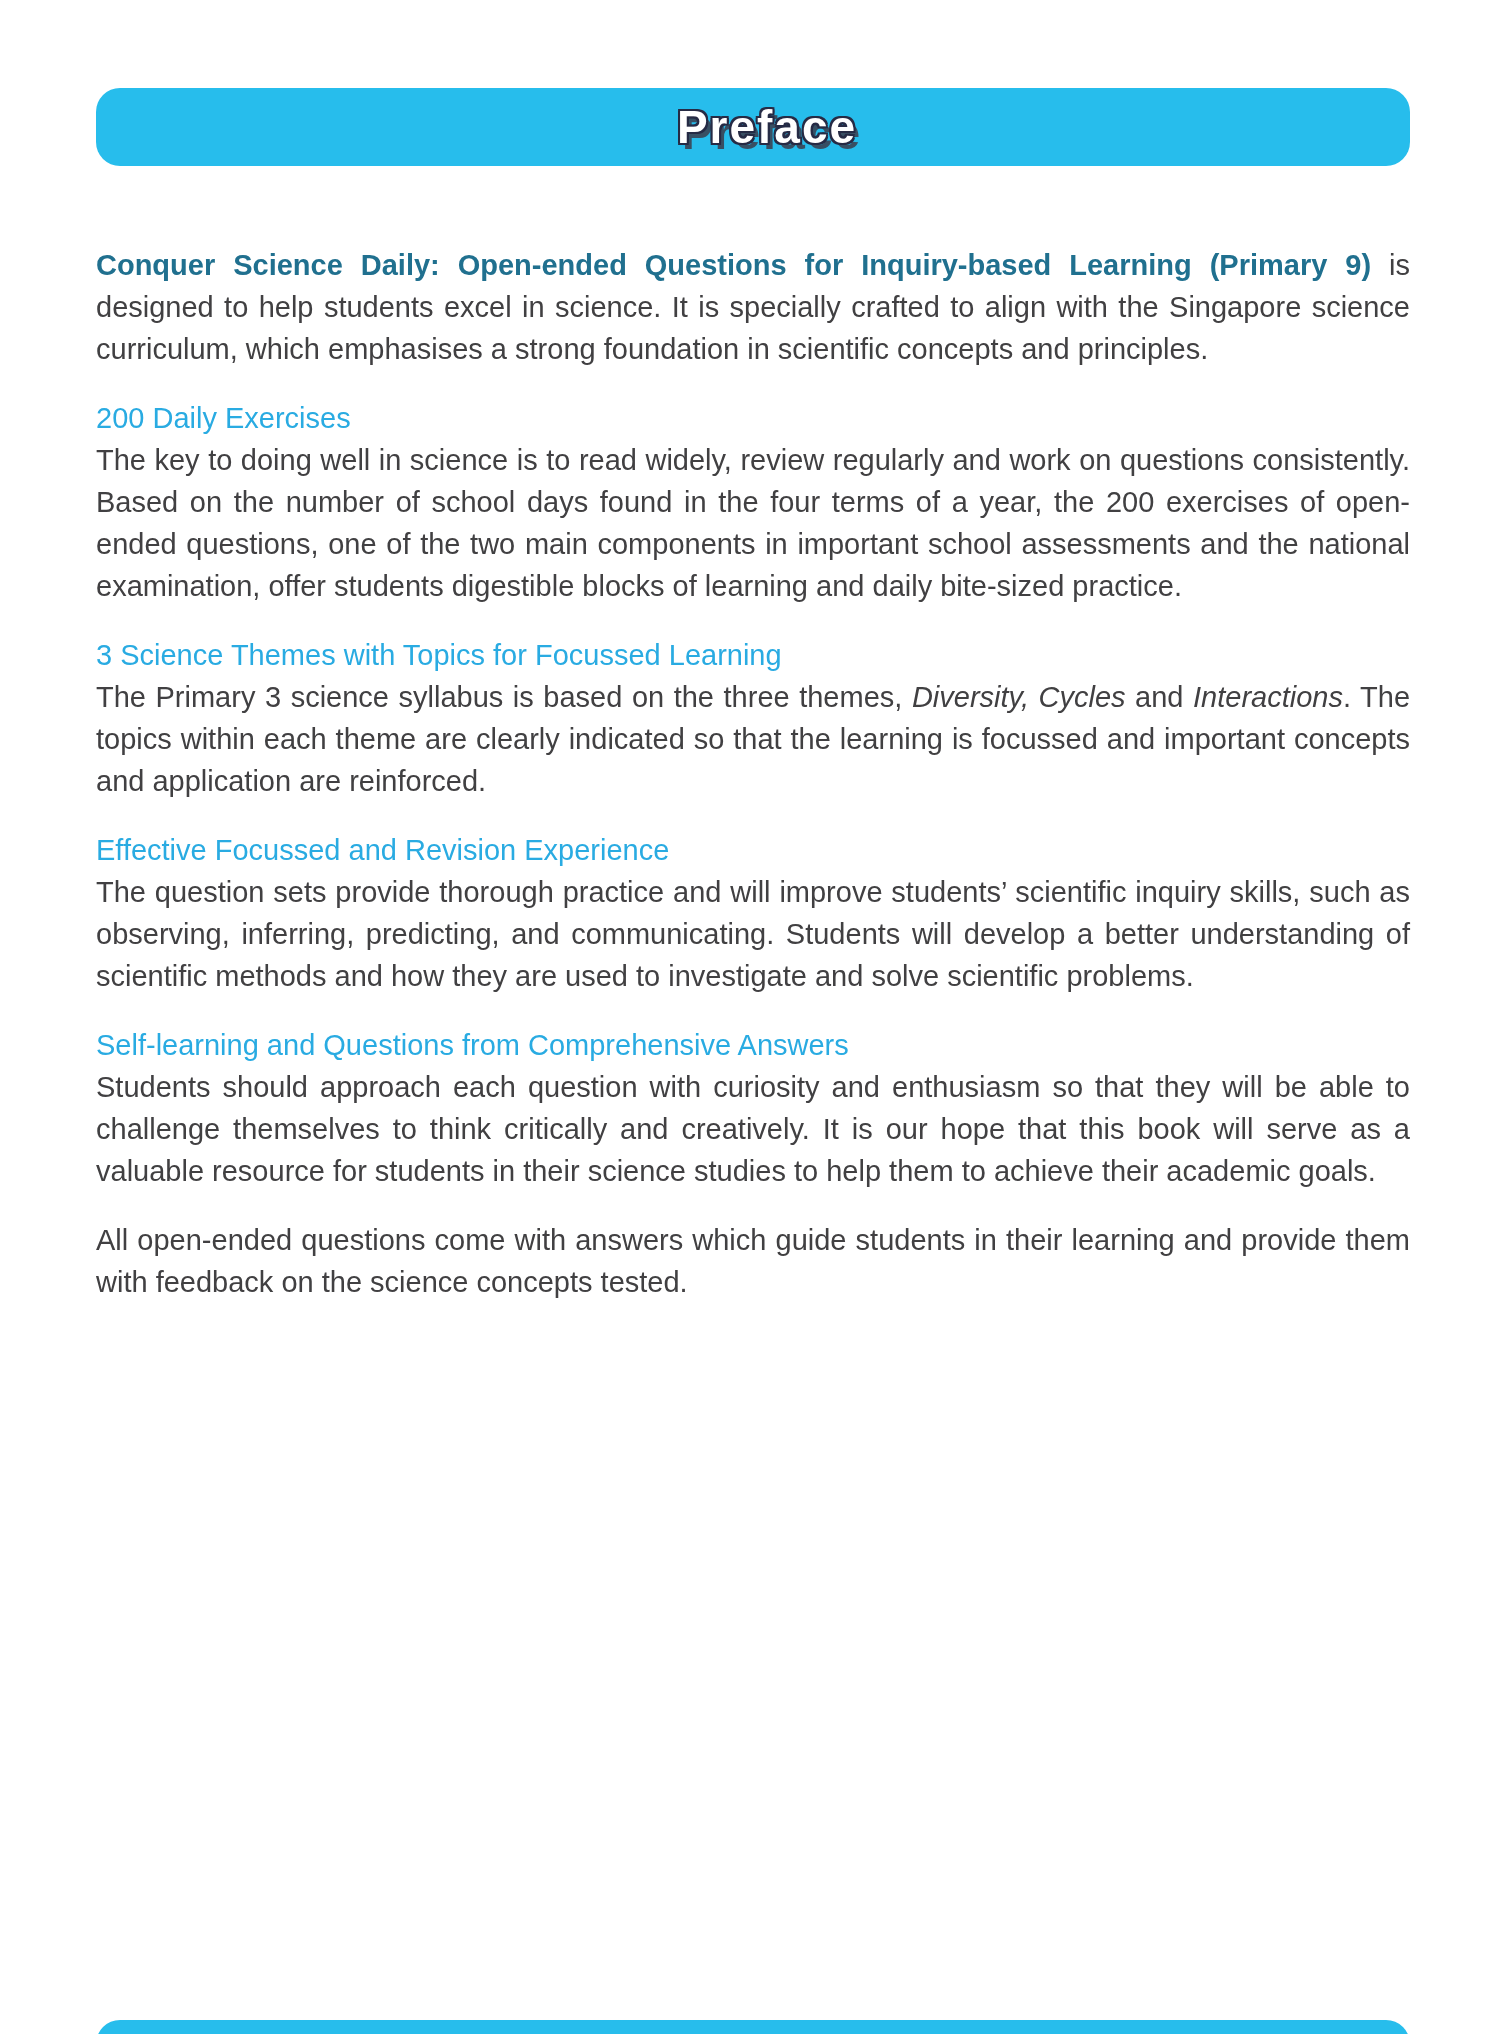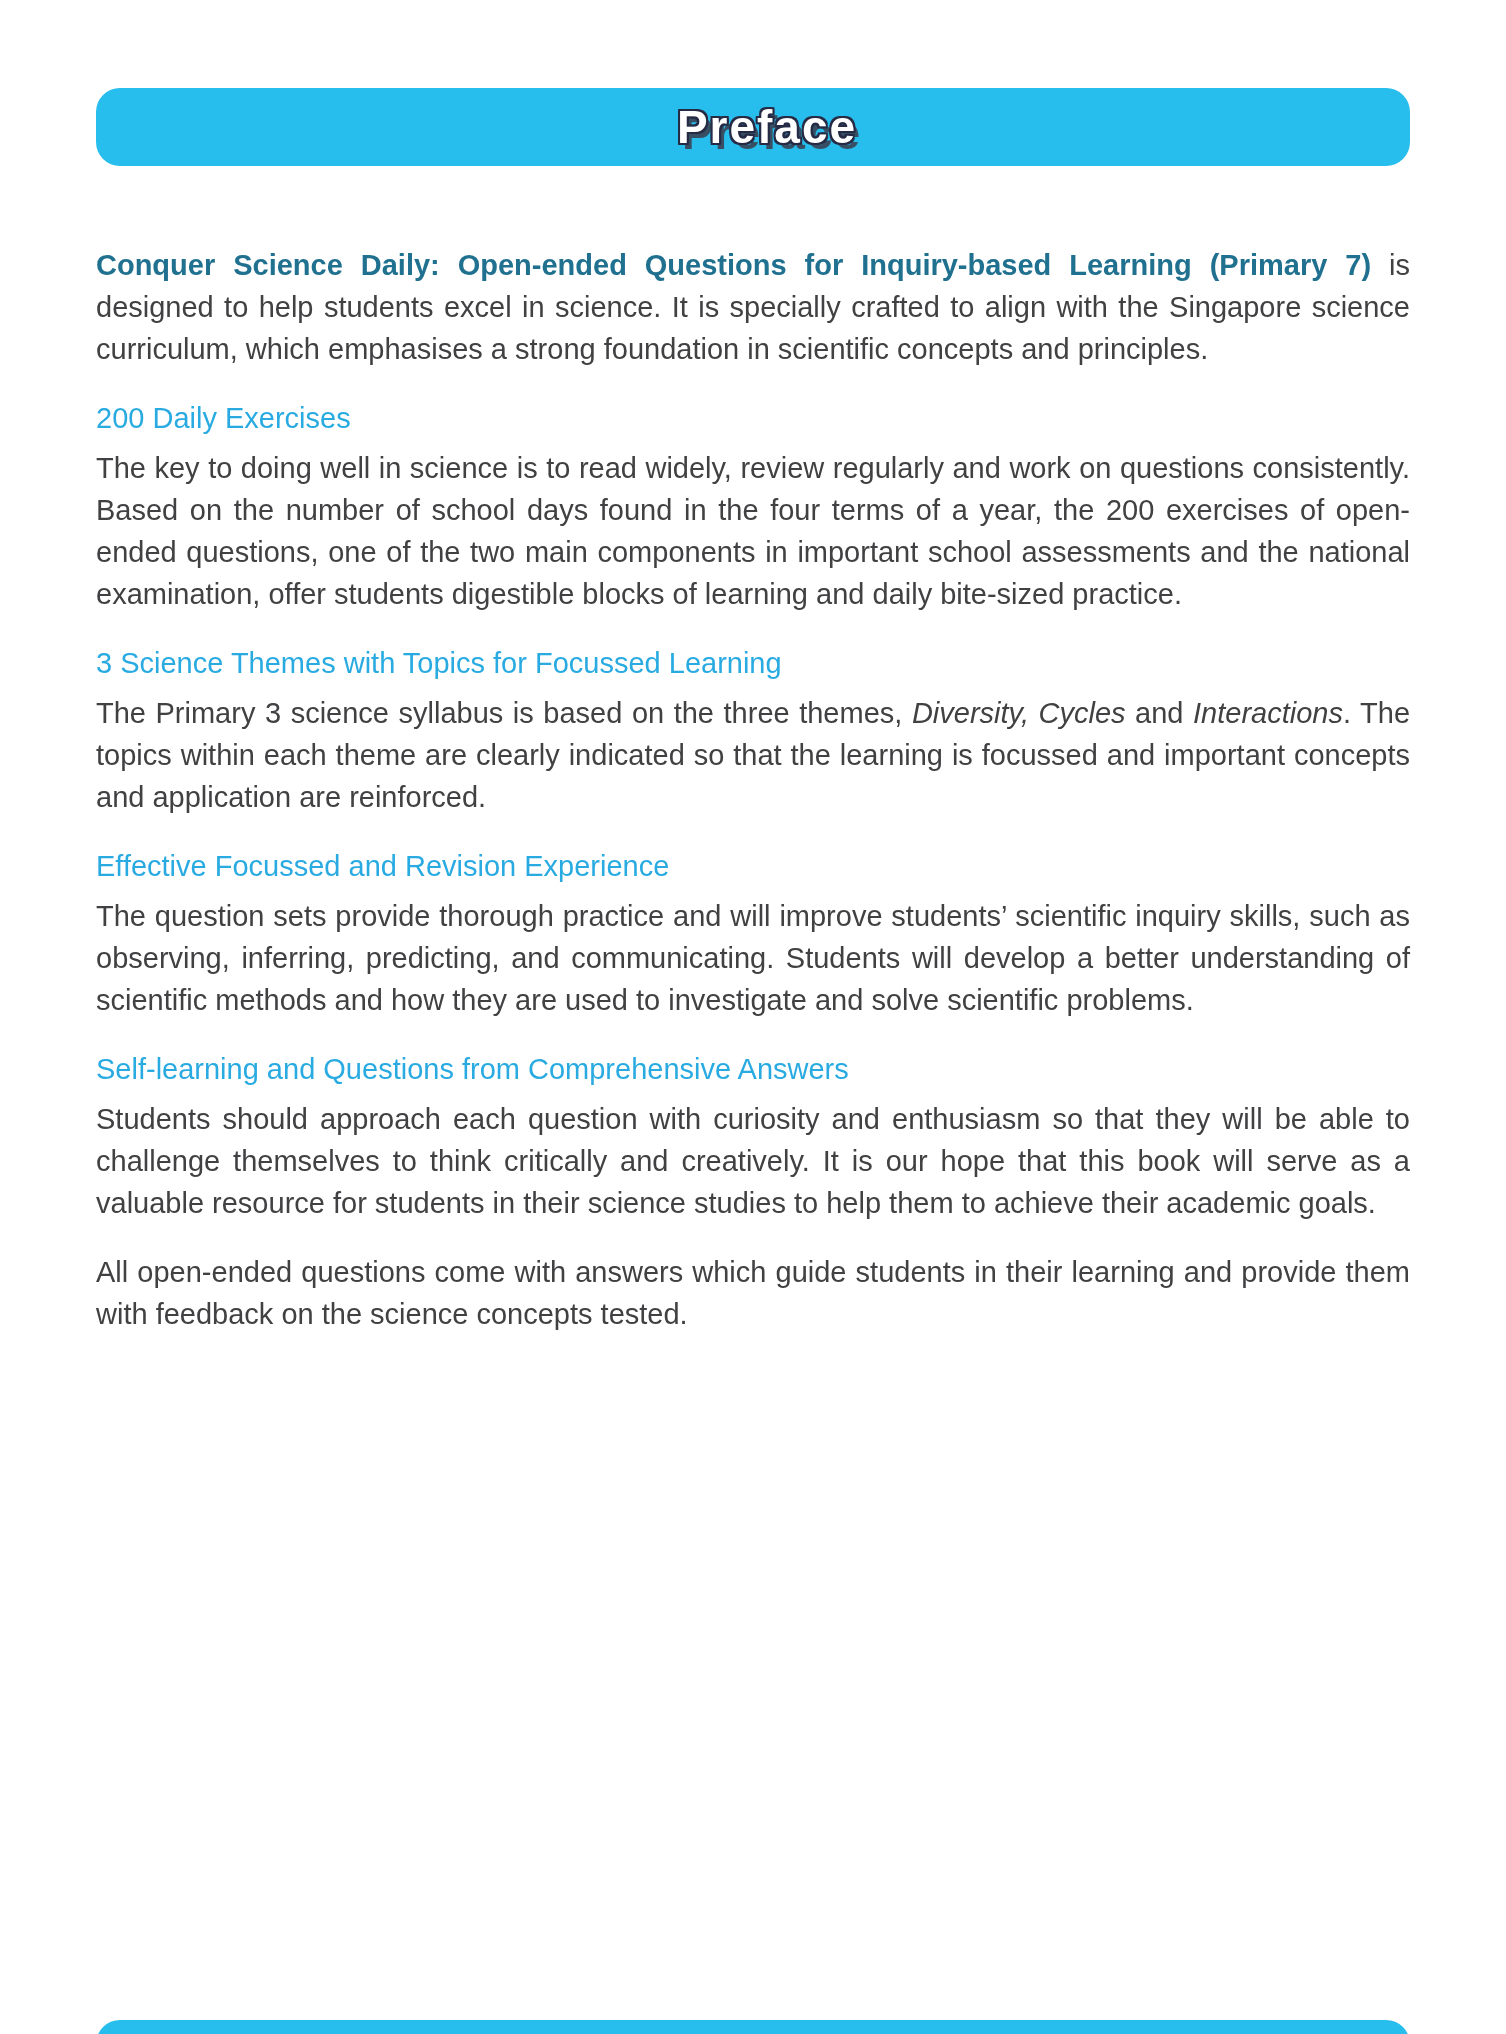--- a/index.html
+++ b/index.html
@@ -58,21 +58,21 @@
     font-weight: bold;
     color: var(--intro-bold, #20708f);
   }
   .section-heading {
     margin: 27px 0 0 0;
     font-size: 29px;
     line-height: 42px;
     font-weight: normal;
     color: var(--heading, #29abe2);
   }
-  .section-heading + .para { margin-top: 8px; }
+  .section-heading + .para { margin-top: 0; }
   .seg-italic { font-style: italic; }
   .footer-band {
     position: absolute;
     left: 96px;
     right: 96px;
     bottom: -10px;
     height: 24px;
     background: var(--banner-bg, #27bdec);
     border-radius: 24px 24px 0 0;
   }
@@ -81,21 +81,21 @@
 <body>
 
 <div class="page">
 
   <div class="banner">
     <span class="banner-title">Preface</span>
   </div>
 
   <div class="content">
 
-    <p class="para intro"><span class="intro-bold">Conquer Science Daily: Open-ended Questions for Inquiry-based Learning (Primary 7)</span><span> is designed to help students excel in science. It is specially crafted to align with the Singapore science curriculum, which emphasises a strong foundation in scientific concepts and principles.</span></p>
+    <p class="para intro"><span class="intro-bold">Conquer Science Daily: Open-ended Questions for Inquiry-based Learning (Primary 9)</span><span> is designed to help students excel in science. It is specially crafted to align with the Singapore science curriculum, which emphasises a strong foundation in scientific concepts and principles.</span></p>
 
     <h2 class="section-heading">200 Daily Exercises</h2>
     <p class="para">The key to doing well in science is to read widely, review regularly and work on questions consistently. Based on the number of school days found in the four terms of a year, the 200 exercises of open-ended questions, one of the two main components in important school assessments and the national examination, offer students digestible blocks of learning and daily bite-sized practice.</p>
 
     <h2 class="section-heading">3 Science Themes with Topics for Focussed Learning</h2>
     <p class="para"><span>The Primary 3 science syllabus is based on the three themes, </span><span class="seg-italic">Diversity, Cycles</span><span> and </span><span class="seg-italic">Interactions</span><span>. The topics within each theme are clearly indicated so that the learning is focussed and important concepts and application are reinforced.</span></p>
 
     <h2 class="section-heading">Effective Focussed and Revision Experience</h2>
     <p class="para">The question sets provide thorough practice and will improve students’ scientific inquiry skills, such as observing, inferring, predicting, and communicating. Students will develop a better understanding of scientific methods and how they are used to investigate and solve scientific problems.</p>
 

